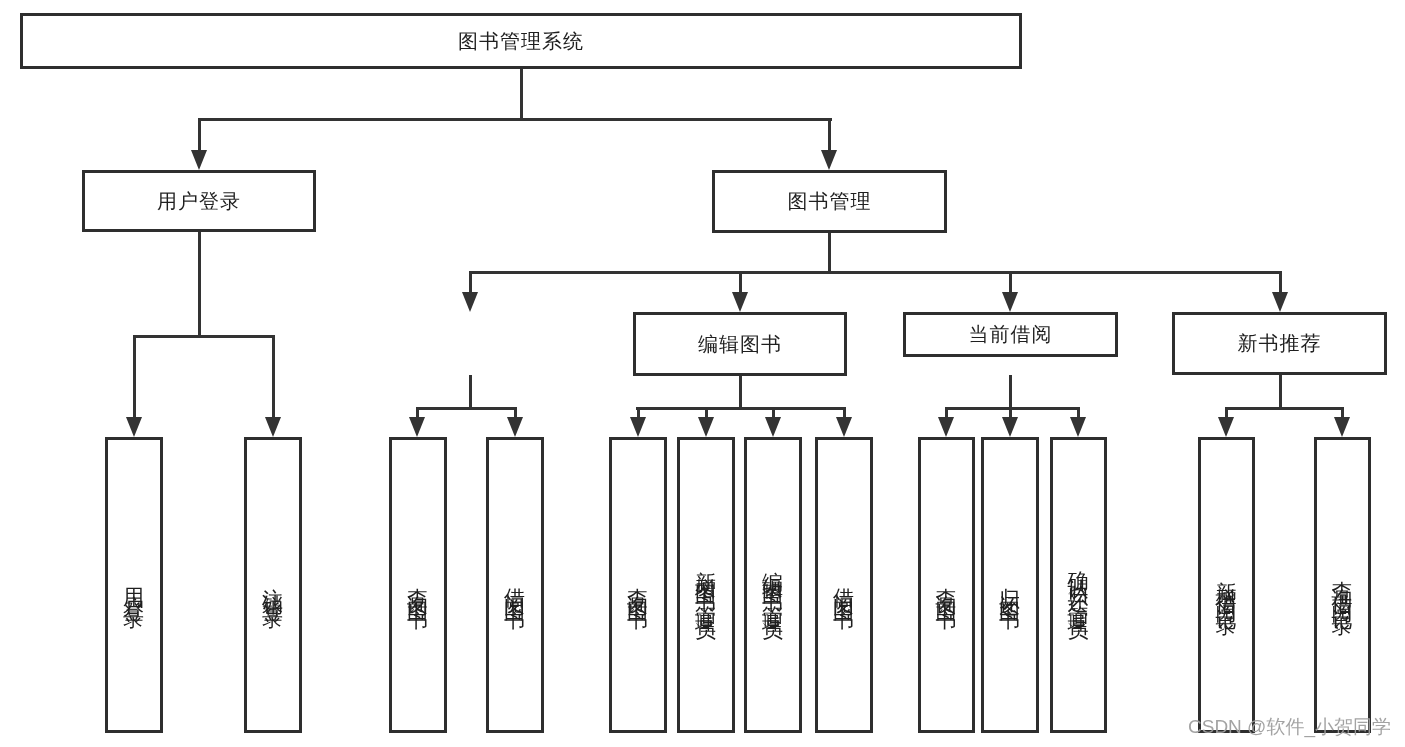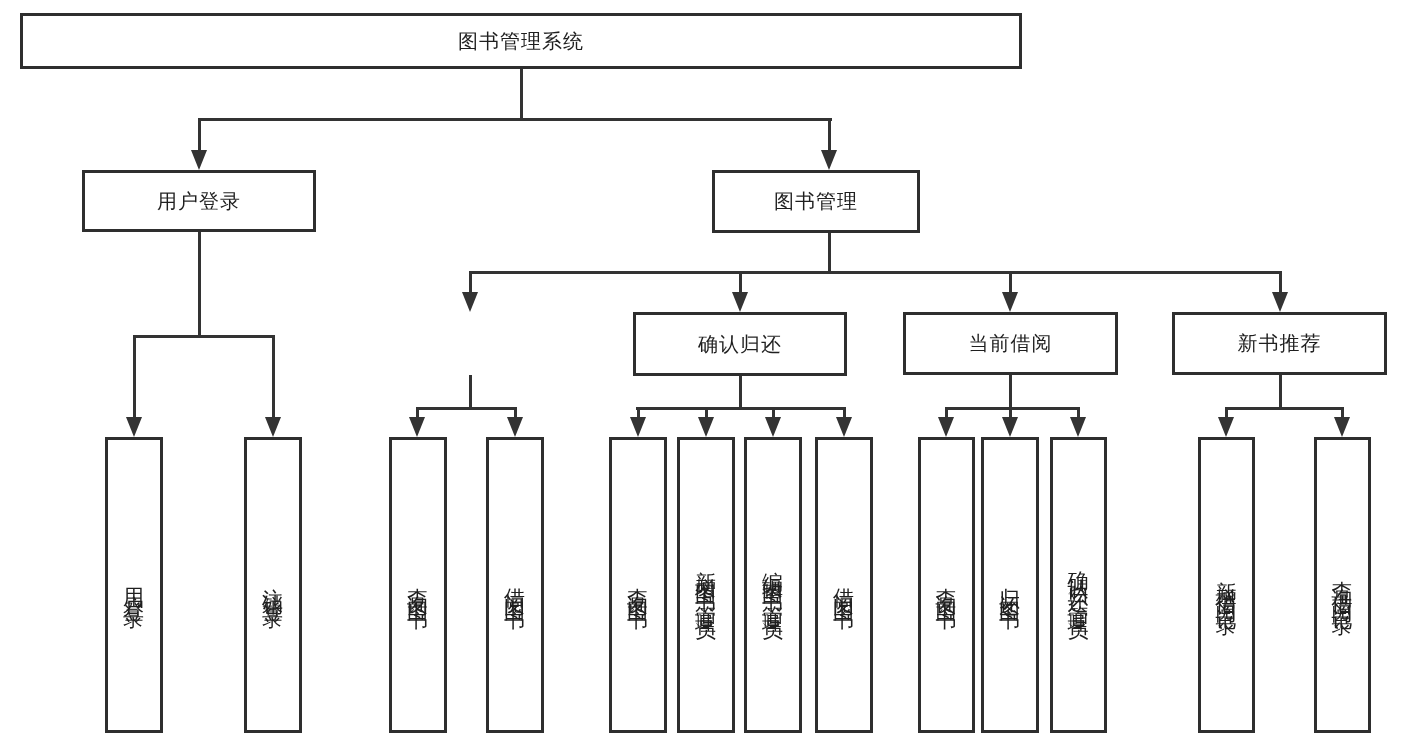--- a/index.html
+++ b/index.html
@@ -87,38 +87,39 @@
   <div class="ln" style="left:1279px;top:375px;width:3px;height:35px;"></div>
   <div class="ln" style="left:1225px;top:407px;width:118px;height:3px;"></div>
   <div class="ln" style="left:1225px;top:407px;width:3px;height:14px;"></div>
   <div class="arrow" style="left:1218px;top:417px;"></div>
   <div class="ln" style="left:1341px;top:407px;width:3px;height:14px;"></div>
   <div class="arrow" style="left:1334px;top:417px;"></div>
 
   <div class="node" style="left:20px;top:13px;width:1002px;height:56px;">图书管理系统</div>
 
   <div class="node" style="left:82px;top:170px;width:234px;height:62px;">用户登录</div>
-  <div class="node" style="left:712px;top:170px;width:208px;height:63px;">图书管理</div>
+  <div class="node" style="left:712px;top:170px;width:235px;height:63px;">图书管理</div>
 
-  <div class="node" style="left:633px;top:312px;width:214px;height:64px;">确认归还</div>
-  <div class="node" style="left:903px;top:312px;width:215px;height:63px;">当前借阅</div>
+  <div class="node" style="left:633px;top:312px;width:214px;height:64px;">编辑图书</div>
+  <div class="node" style="left:903px;top:312px;width:215px;height:45px;">当前借阅</div>
   <div class="node" style="left:1172px;top:312px;width:215px;height:63px;">新书推荐</div>
 
   <div class="node vnode" style="left:105px;top:437px;width:58px;height:296px;">用户登录</div>
   <div class="node vnode" style="left:244px;top:437px;width:58px;height:296px;">注销登录</div>
 
   <div class="node vnode" style="left:389px;top:437px;width:58px;height:296px;">查询图书</div>
   <div class="node vnode" style="left:486px;top:437px;width:58px;height:296px;">借阅图书</div>
 
   <div class="node vnode" style="left:609px;top:437px;width:58px;height:296px;">查询图书</div>
   <div class="node vnode" style="left:677px;top:437px;width:58px;height:296px;">新增图书（管理员）</div>
   <div class="node vnode" style="left:744px;top:437px;width:58px;height:296px;">编辑图书（管理员）</div>
   <div class="node vnode" style="left:815px;top:437px;width:58px;height:296px;">借阅图书</div>
 
   <div class="node vnode" style="left:918px;top:437px;width:57px;height:296px;">查询图书</div>
   <div class="node vnode" style="left:981px;top:437px;width:58px;height:296px;">归还图书</div>
   <div class="node vnode" style="left:1050px;top:437px;width:57px;height:296px;">确认归还（管理员）</div>
 
   <div class="node vnode" style="left:1198px;top:437px;width:57px;height:296px;">新增借阅记录</div>
   <div class="node vnode" style="left:1314px;top:437px;width:57px;height:296px;">查询借阅记录</div>
 
+  <div class="watermark">CSDN @软件_小贺同学</div>
 
 </div>
 
 </body></html>

